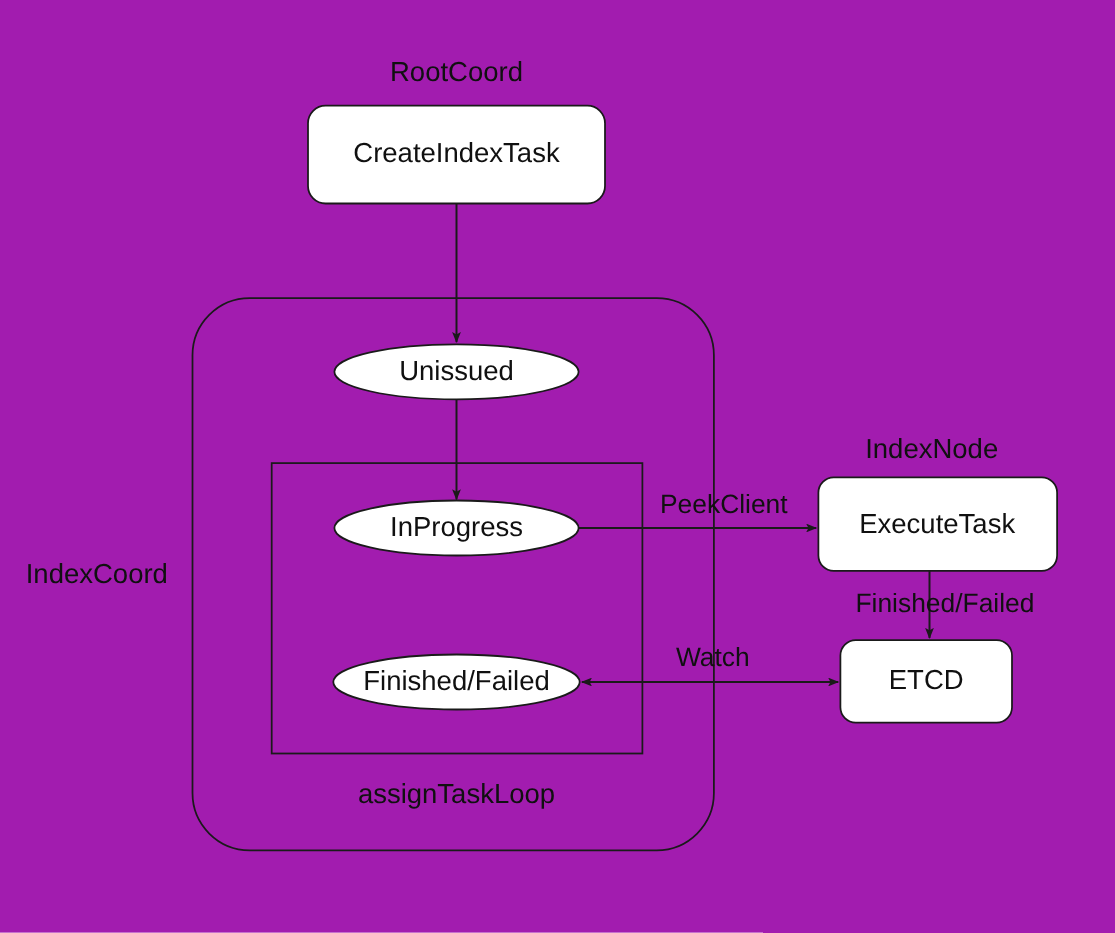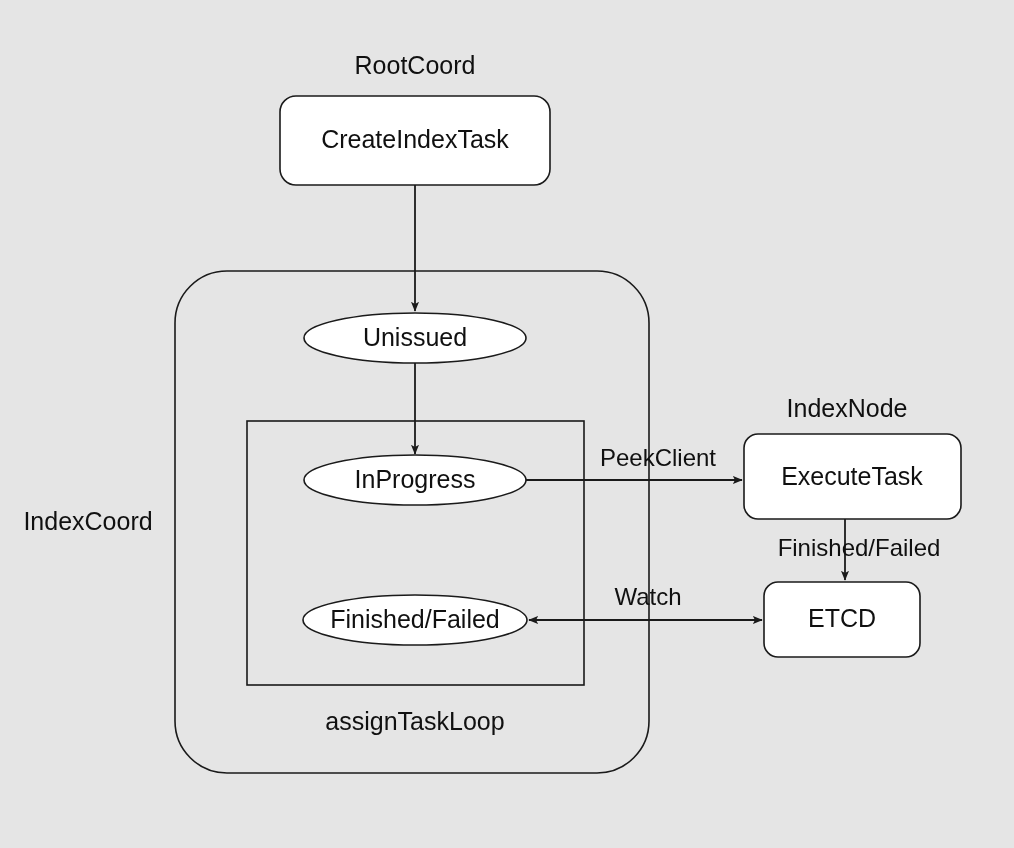--- a/index.html
+++ b/index.html
@@ -11,21 +11,21 @@
   body {
     width: 1014px;
     height: 848px;
     font-family: "Liberation Sans", sans-serif;
     overflow: hidden;
   }
   #diagram-root {
     position: relative;
     width: 1014px;
     height: 848px;
-    background: #e5e5e5;
+    background: #a21caf;
   }
   svg#flow-svg {
     display: block;
     width: 1014px;
     height: 848px;
   }
   .shape-stroke {
     fill: #ffffff;
     stroke: #1a1a1a;
     stroke-width: 1.6;

